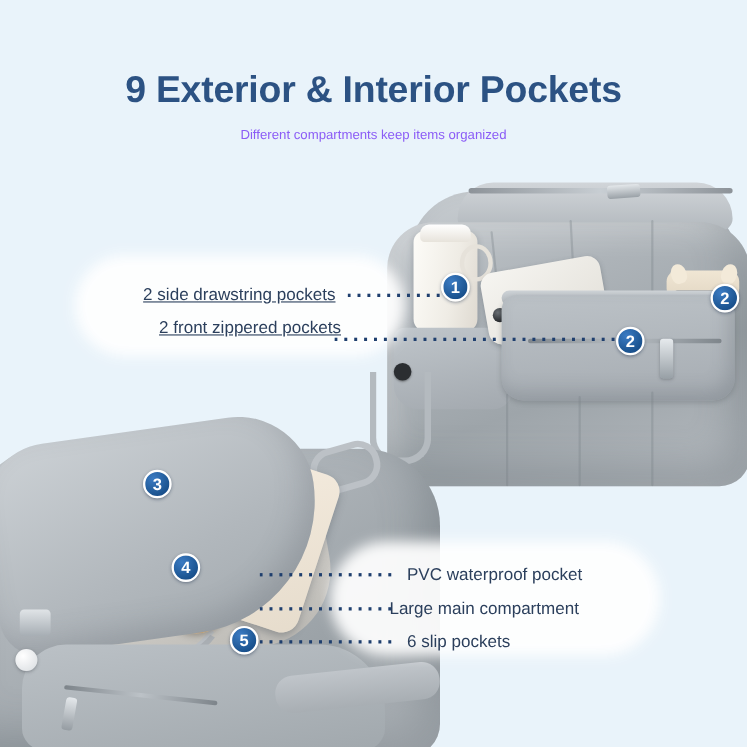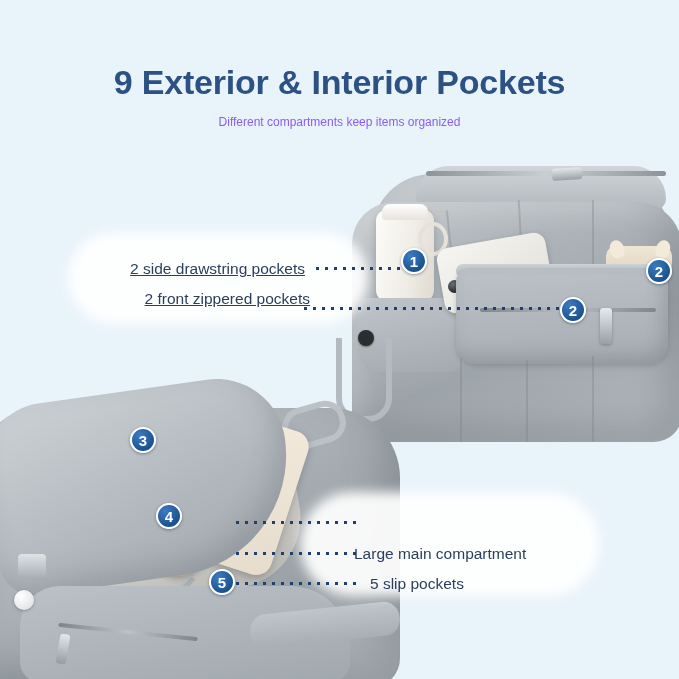--- a/index.html
+++ b/index.html
@@ -361,22 +361,23 @@
   <div class="dots" style="left:316px;top:267px;width:86px;"></div>
   <div class="dots" style="left:304px;top:307px;width:262px;"></div>
 
   <div class="dots" style="left:236px;top:521px;width:124px;"></div>
   <div class="dots" style="left:236px;top:552px;width:124px;"></div>
   <div class="dots" style="left:236px;top:582px;width:124px;"></div>
 
   <div class="lbl lbl-l" style="left:0;top:260px;width:305px;">2 side drawstring pockets</div>
   <div class="lbl lbl-l" style="left:0;top:290px;width:295px;margin-left:15px;">2 front zippered pockets</div>
 
+  <div class="lbl" style="left:370px;top:514px;">PVC waterproof pocket</div>
   <div class="lbl" style="left:354px;top:545px;">Large main compartment</div>
-  <div class="lbl" style="left:370px;top:575px;">5 slip pockets</div>
+  <div class="lbl" style="left:370px;top:575px;">6 slip pockets</div>
 
   <div class="badge" style="left:401px;top:248px;">1</div>
   <div class="badge" style="left:646px;top:258px;">2</div>
   <div class="badge" style="left:560px;top:297px;">2</div>
   <div class="badge" style="left:130px;top:427px;">3</div>
   <div class="badge" style="left:156px;top:503px;">4</div>
   <div class="badge" style="left:209px;top:569px;">5</div>
 
 </div>
 

